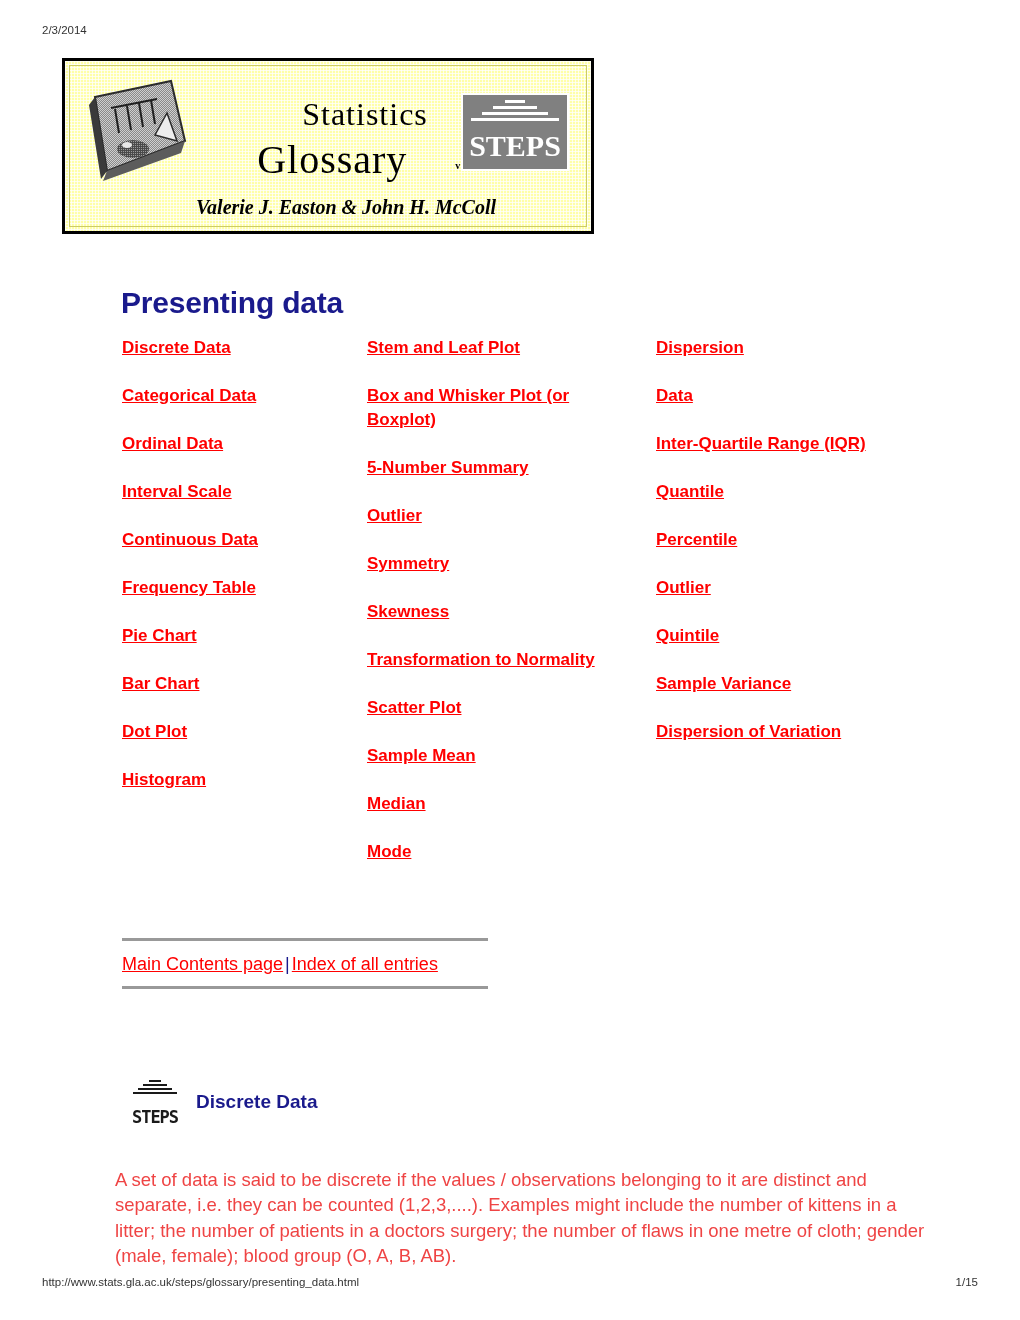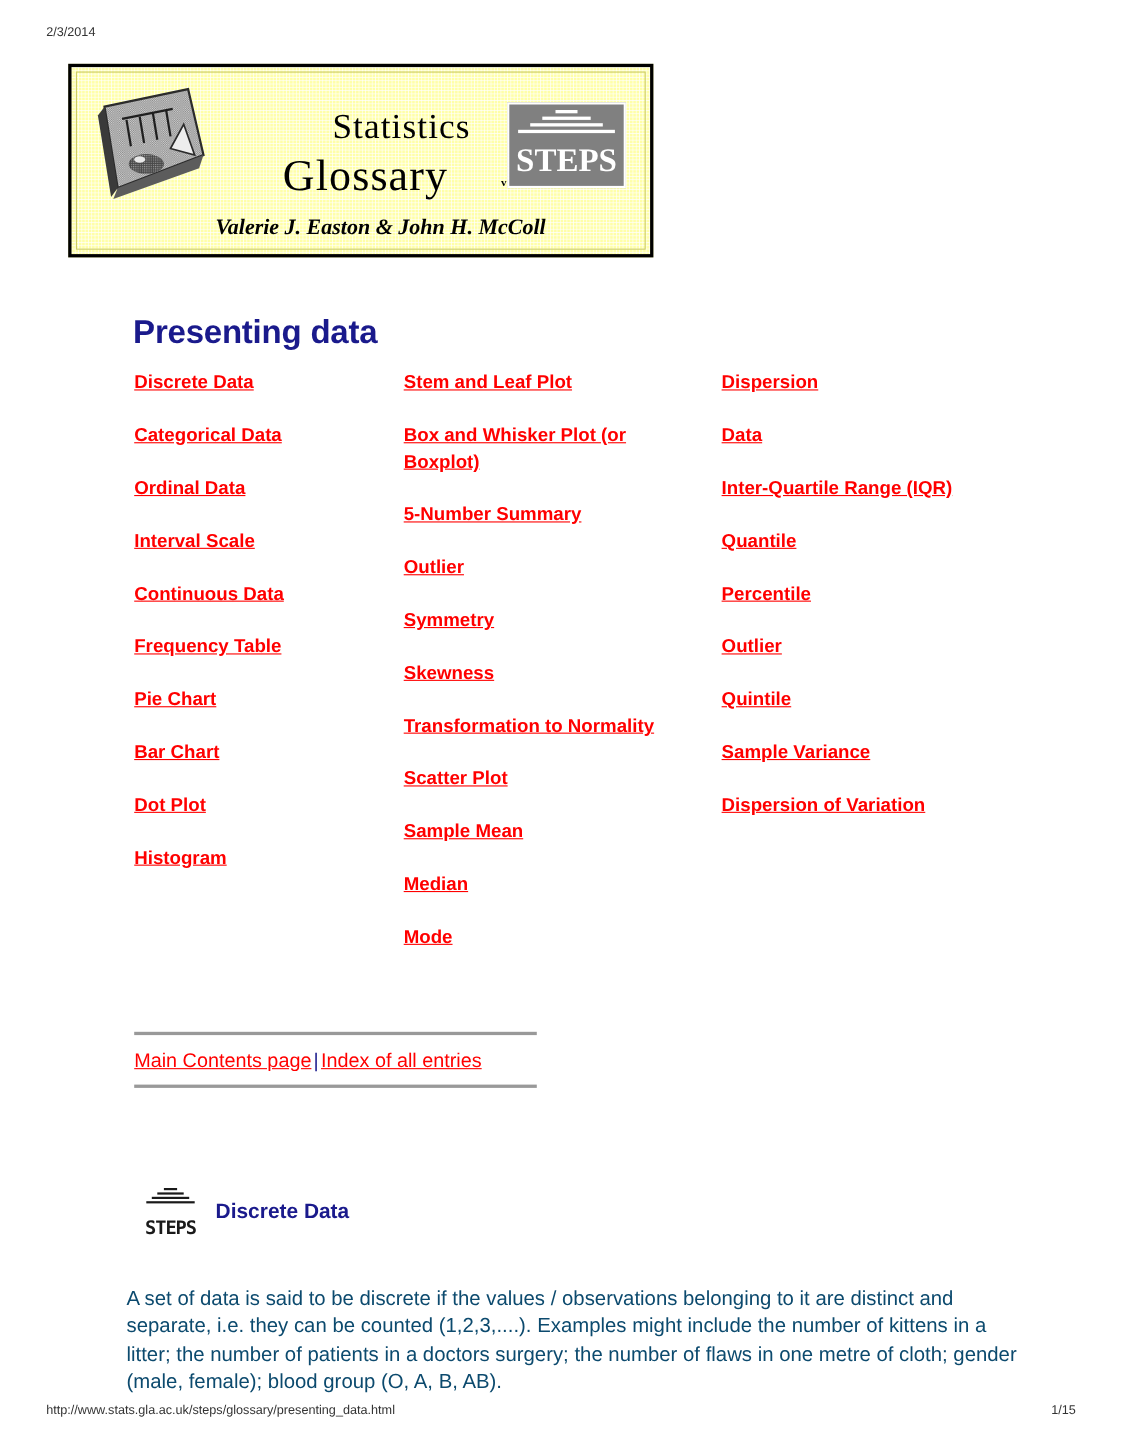--- a/index.html
+++ b/index.html
@@ -249,21 +249,21 @@
     font-weight: bold;
     color: #1a1a8c;
   }
 
   .section-body {
     position: absolute;
     left: 115px; top: 1148px;
     width: 815px;
     font-size: 18.5px;
     line-height: 25.5px;
-    color: #0c4a6e;
+    color: #ef4444;
   }
 </style>
 </head>
 <body>
 
 <div class="print-head">
   <span class="ph-date">2/3/2014</span>
 </div>
 
 <div class="banner">

